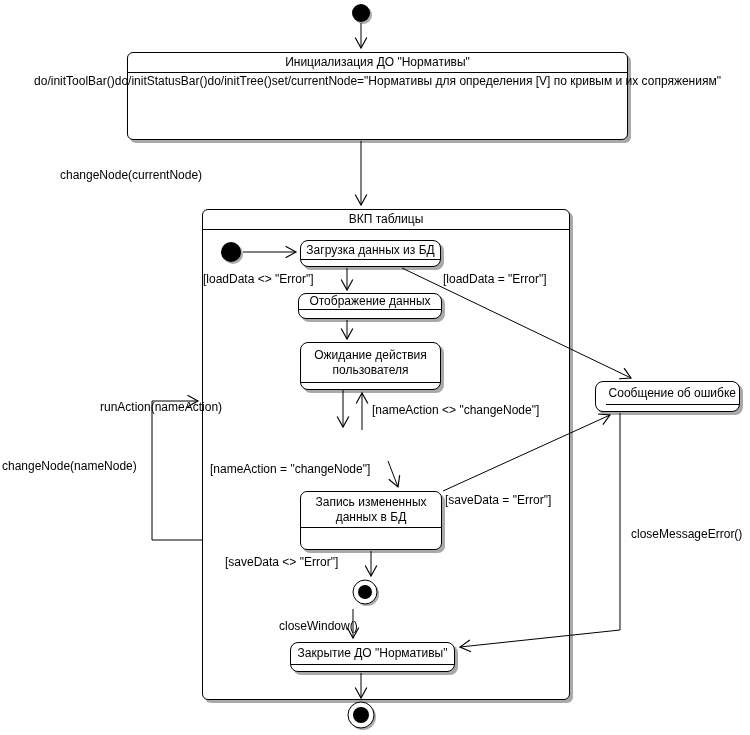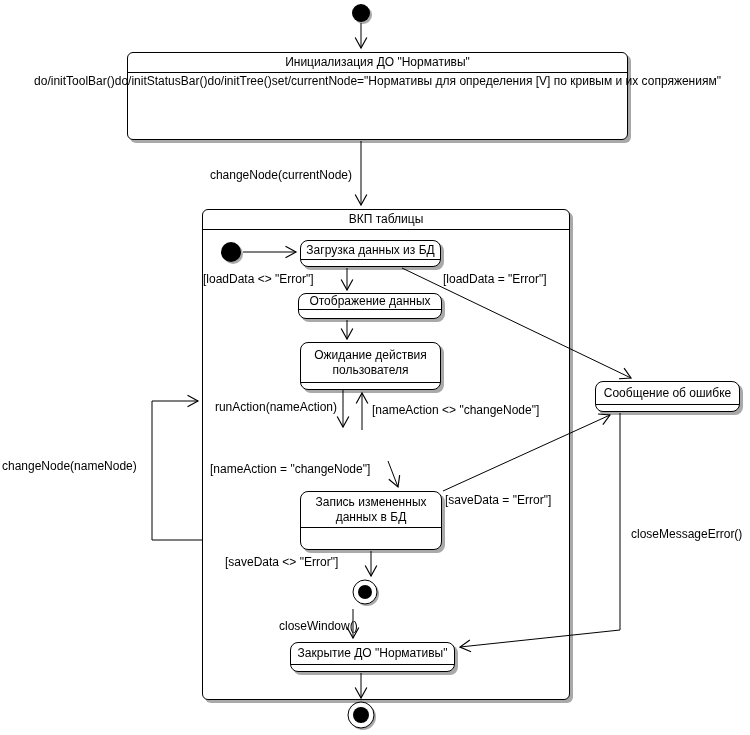--- a/index.html
+++ b/index.html
@@ -15,21 +15,21 @@
   .st-name{
     flex:1;display:flex;align-items:center;justify-content:center;text-align:center;
     border-bottom:1px solid #000;line-height:15px;padding:0 3px;
   }
   .st-footer{height:6px;}
   .st-footer.tall{height:21px;}
   .st-body{display:flex;flex-direction:row;justify-content:center;flex:1;}
   .st-body .act{line-height:17px;text-align:center;white-space:nowrap;}
   .comp-body{flex:1;}
   .lbl{position:absolute;white-space:nowrap;line-height:13px;}
-  .r{text-align:right;}
+  .r{}
   svg{position:absolute;left:0;top:0;pointer-events:none;}
 </style>
 </head>
 <body>
 
 <div id="canvas">
 
   <div class="state big" style="left:127px;top:52px;width:501px;height:88px;">
     <div class="st-name" style="flex:0 0 19px;">Инициализация ДО "Нормативы"</div>
     <div class="st-body">
@@ -54,26 +54,26 @@
     <div class="st-name">Отображение данных</div>
     <div class="st-footer"></div>
   </div>
 
   <div class="state" style="left:300px;top:342px;width:141px;height:48px;">
     <div class="st-name">Ожидание действия пользователя</div>
     <div class="st-footer"></div>
   </div>
 
 
-  <div class="state" style="left:300px;top:491px;width:142px;height:59px;">
+  <div class="state" style="left:300px;top:491px;width:142px;height:59px;border-radius:7px;">
     <div class="st-name">Запись измененных данных в БД</div>
     <div class="st-footer tall"></div>
   </div>
 
-  <div class="state" style="left:595px;top:381px;width:145px;height:31px;">
+  <div class="state" style="left:595px;top:381px;width:145px;height:31px;align-items:flex-end;">
     <div class="st-name">Сообщение об ошибке</div>
     <div class="st-footer"></div>
   </div>
 
   <div class="state" style="left:290px;top:642px;width:165px;height:30px;">
     <div class="st-name">Закрытие ДО "Нормативы"</div>
     <div class="st-footer"></div>
   </div>
 
   <svg width="750" height="735" viewBox="0 0 750 735">

